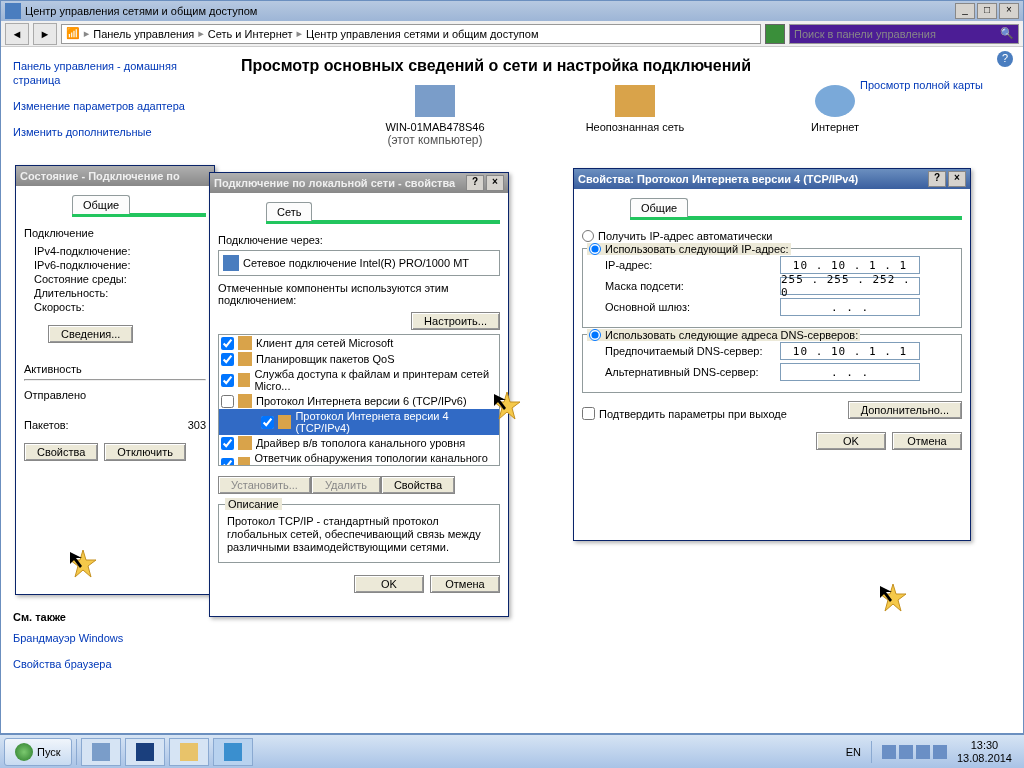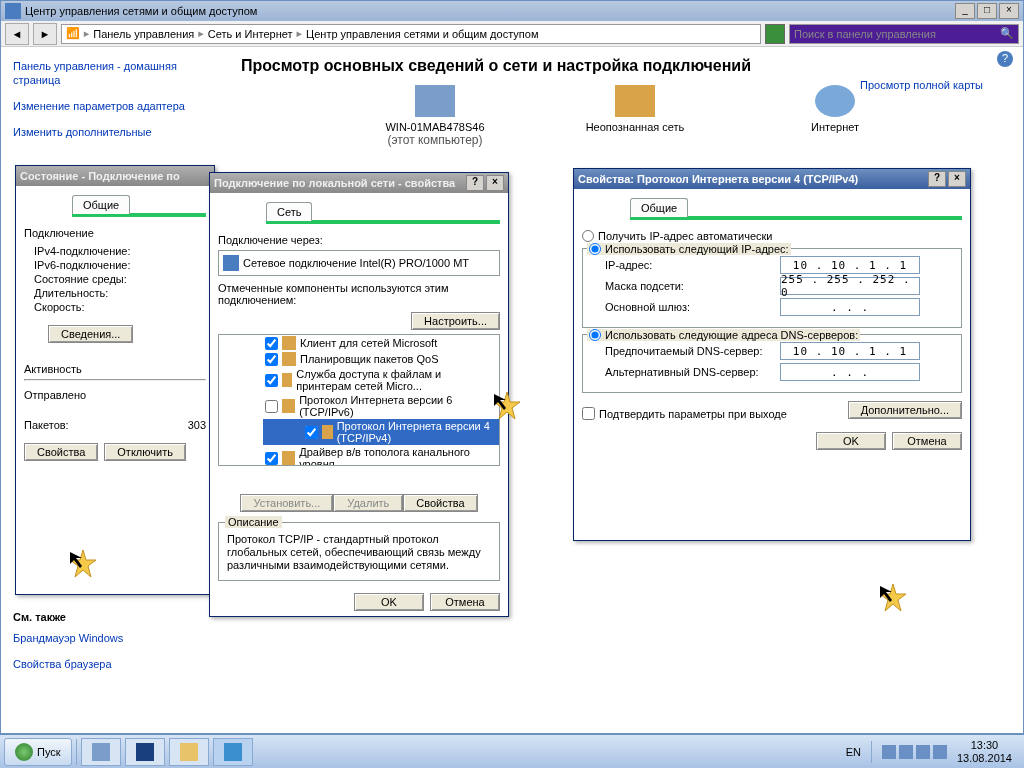--- a/index.html
+++ b/index.html
@@ -52,25 +52,25 @@
 
 #dlg-status { top: 165px; left: 15px; width: 200px; height: 430px; }
 #dlg-status .statrow { display: flex; justify-content: space-between; margin: 2px 0; }
 #dlg-status .actions { display: flex; gap: 6px; margin-top: 12px; justify-content: flex-start; }
 
 
 #dlg-props { top: 172px; left: 209px; width: 300px; height: 445px; }
 .connbox { border: 1px solid #919b9c; background: #fff; padding: 4px; display: flex; align-items: center; gap: 4px; }
 .connbox .cicon { width: 16px; height: 16px; background: #4a7dbf; }
 .complist { border: 1px solid #919b9c; background: #fff; height: 132px; overflow: hidden; margin-top: 4px; }
-.comp { display: flex; align-items: center; padding: 1px 2px; gap: 4px; margin-left: 44px; }
+.comp { display: flex; align-items: center; padding: 1px 2px; gap: 4px; }
 .comp.selected { background: #316ac5; color: #fff; padding-left: 42px; }
 .comp input[type=checkbox] { width: 13px; height: 13px; }
 .comp .cicon { width: 14px; height: 14px; background: #d9a34a; }
-.btnrow { display: flex; justify-content: center; margin-top: 28px; }
+.btnrow { display: flex; justify-content: flex-start; margin-top: 10px; }
 .bottom-btns { margin-top: 12px; display: flex; justify-content: flex-end; gap: 6px; }
 
 
 #dlg-tcpip { top: 168px; left: 573px; width: 398px; height: 373px; }
 #dlg-tcpip p.intro { line-height: 14px; margin-bottom: 10px; }
 .radio-lbl { display: flex; align-items: center; gap: 4px; margin: 2px 0; }
 .radio-lbl input { width: 12px; height: 12px; }
 .radio-lbl.disabled { color: #888; }
 .iprow { display: flex; align-items: center; margin: 3px 0 3px 14px; }
 .iprow .ilabel { width: 175px; }

